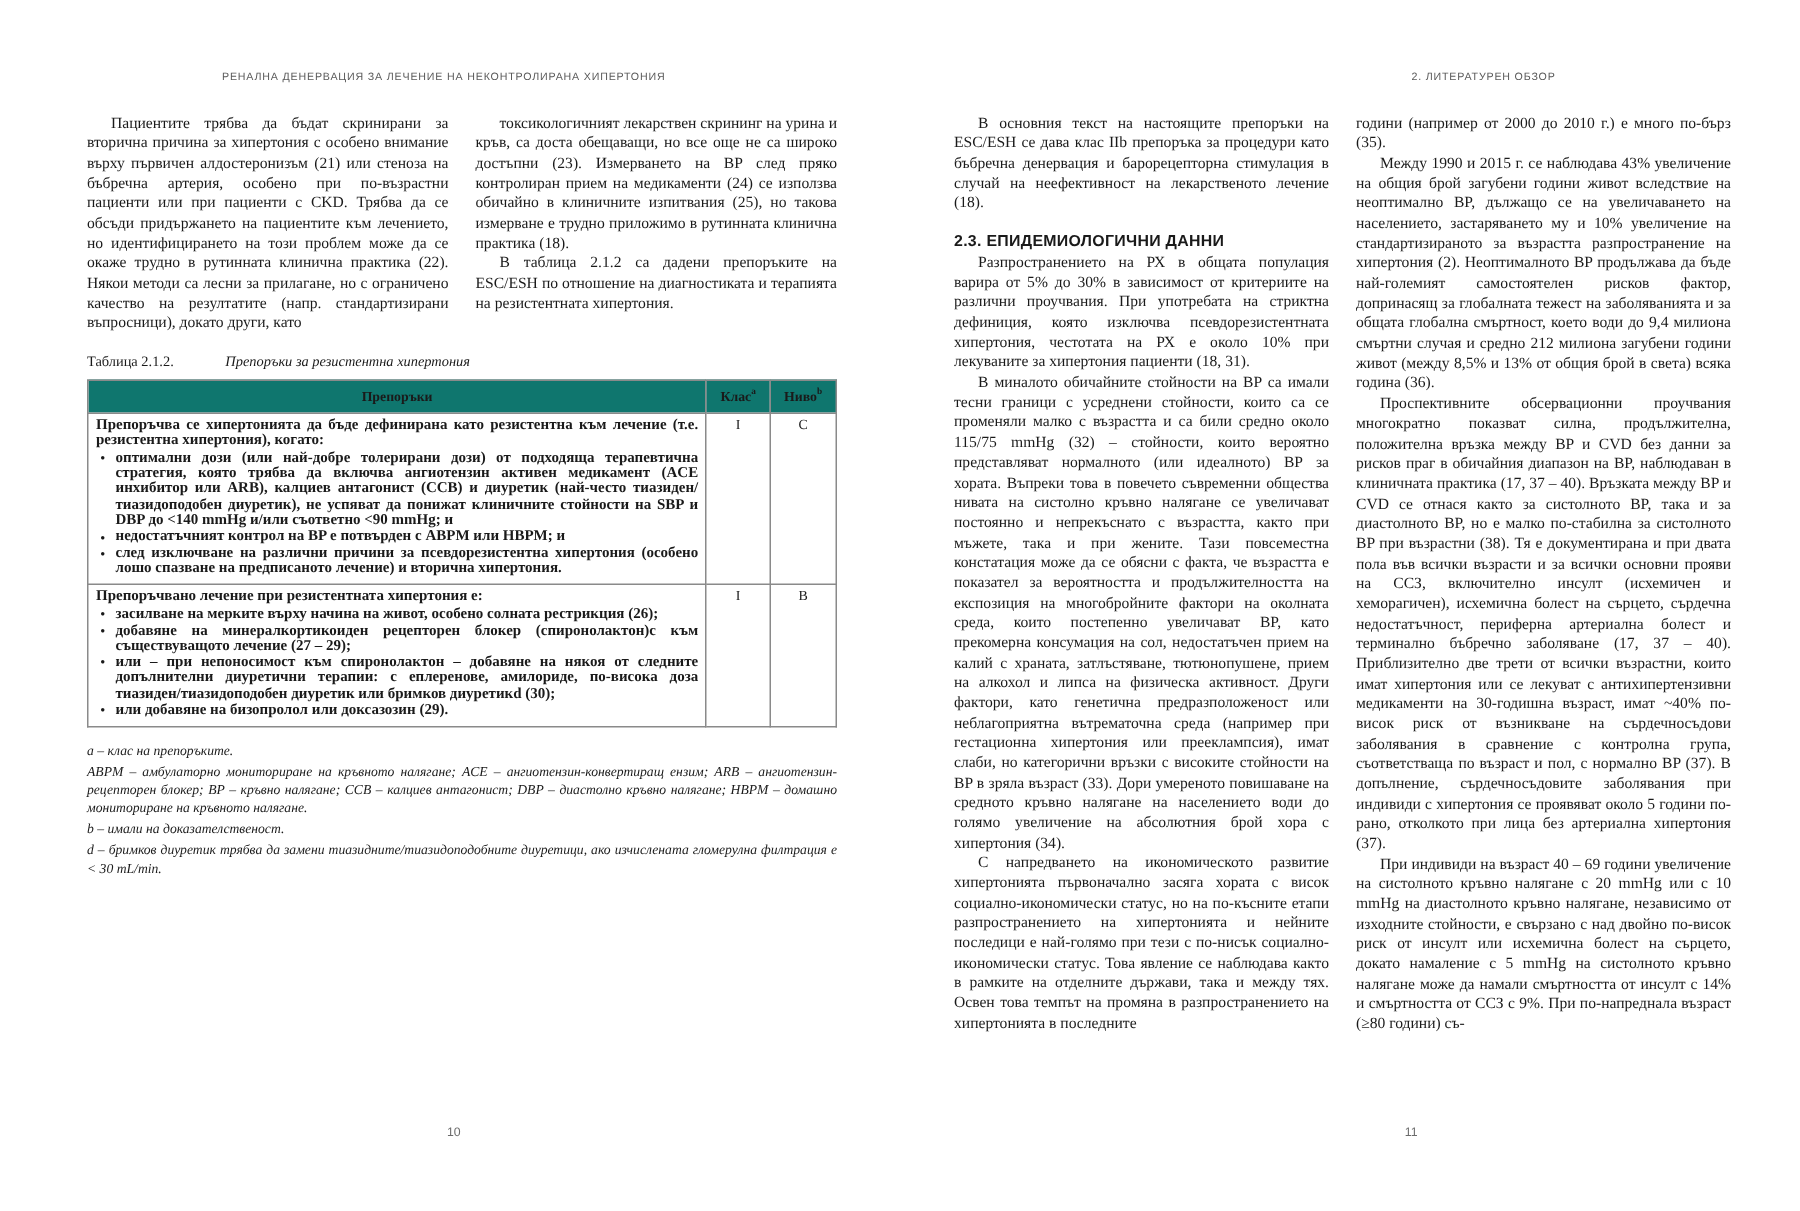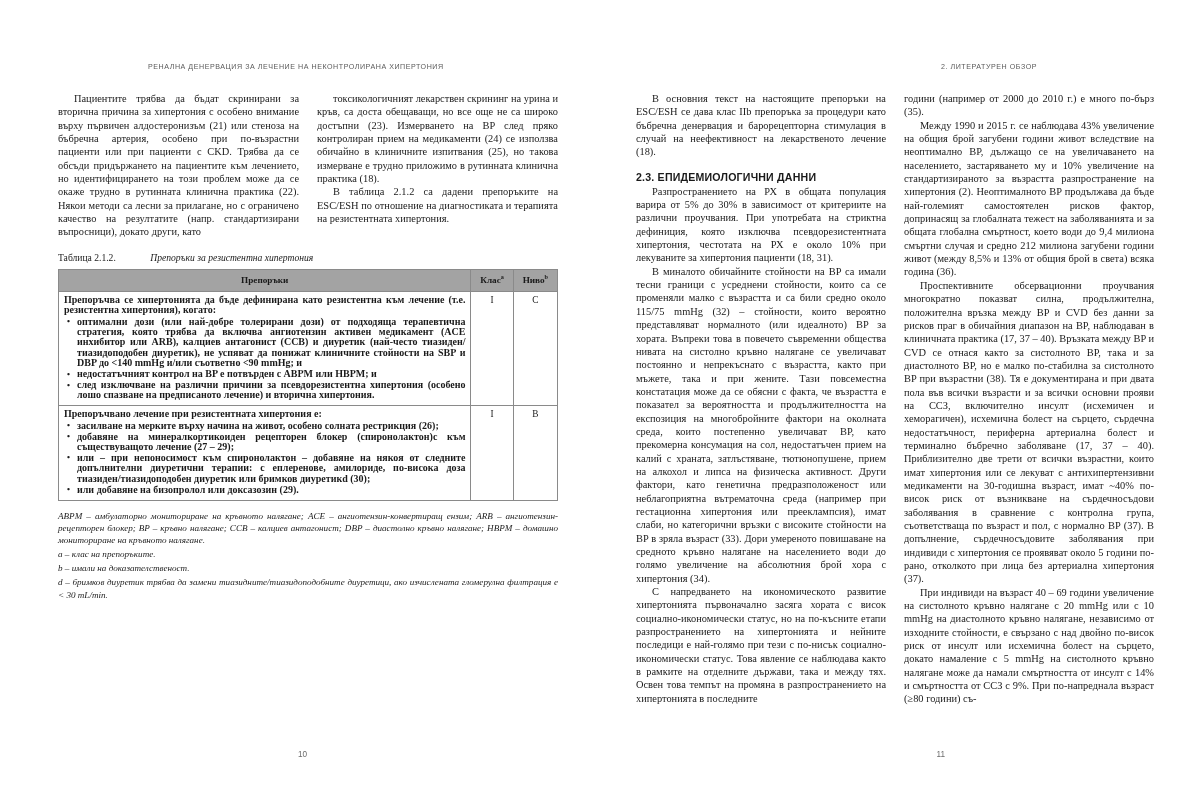--- a/index.html
+++ b/index.html
@@ -36,21 +36,20 @@
 
   .running-head {
     font-family: "Liberation Sans", "DejaVu Sans", sans-serif;
     font-size: 7.1px;
     letter-spacing: 0.55px;
     color: #5a5a5a;
     text-transform: uppercase;
     height: 14px;
     line-height: 14px;
     white-space: nowrap;
-    margin-top: 16px;
   }
   .rh-left  { text-align: left;  padding-left: 90px; }
   .rh-right { text-align: center;  padding-left: 188px; }
 
   .body-area { margin-top: 18px; }
 
   .cols {
     display: flex;
     gap: 18px;
   }
@@ -89,21 +88,21 @@
     border-collapse: collapse;
     width: 100%;
     table-layout: fixed;
   }
   table.rec th, table.rec td {
     border: 0.8px solid #8a8a8a;
     vertical-align: top;
     padding: 3px 5px 4px 5px;
   }
   table.rec thead th {
-    background: #a3a3a3;
+    background: #0f766e;
     text-align: center;
     font-size: 9.2px;
     font-weight: bold;
     padding: 5px 3px 5px 3px;
     vertical-align: middle;
     line-height: 11px;
   }
   col.c-rec  { width: 410px; }
   col.c-cls  { width: 42px; }
   col.c-lvl  { width: 44px; }
@@ -217,22 +216,22 @@
                 <li>или добавяне на бизопролол или доксазозин (29).</li>
               </ul>
             </td>
             <td class="mid">I</td>
             <td class="mid">B</td>
           </tr>
         </tbody>
       </table>
 
       <div class="table-notes">
+        <p>a – клас на препоръките.</p>
         <p>ABPM – амбулаторно мониториране на кръвното налягане; ACE – ангиотензин-конвертиращ ензим; ARB – ангиотензин-рецепторен блокер; BP – кръвно налягане; CCB – калциев антагонист; DBP – диастолно кръвно налягане; HBPM – домашно мониториране на кръвното налягане.</p>
-        <p>a – клас на препоръките.</p>
         <p>b – имали на доказателственост.</p>
         <p>d – бримков диуретик трябва да замени тиазидните/тиазидоподобните диуретици, ако изчислената гломерулна филтрация е &lt; 30 mL/min.</p>
       </div>
 
     </div>
 
     <div class="folio folio-left">10</div>
   </div>
 
   <div class="page page-right">

